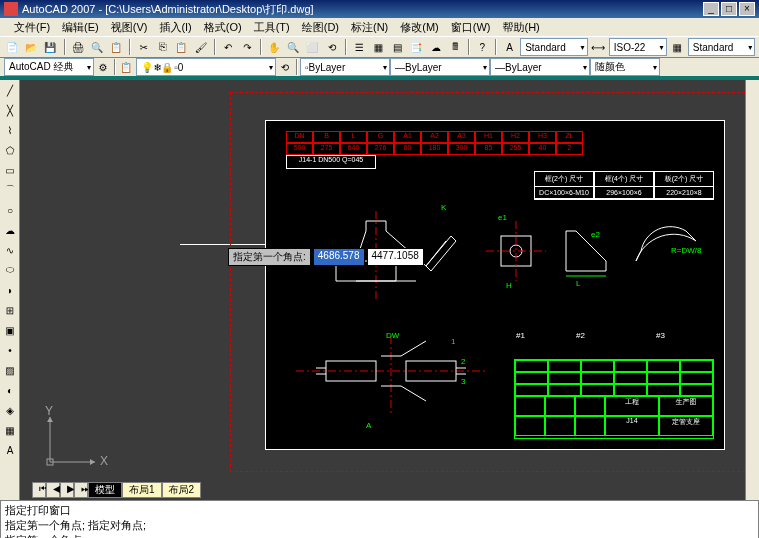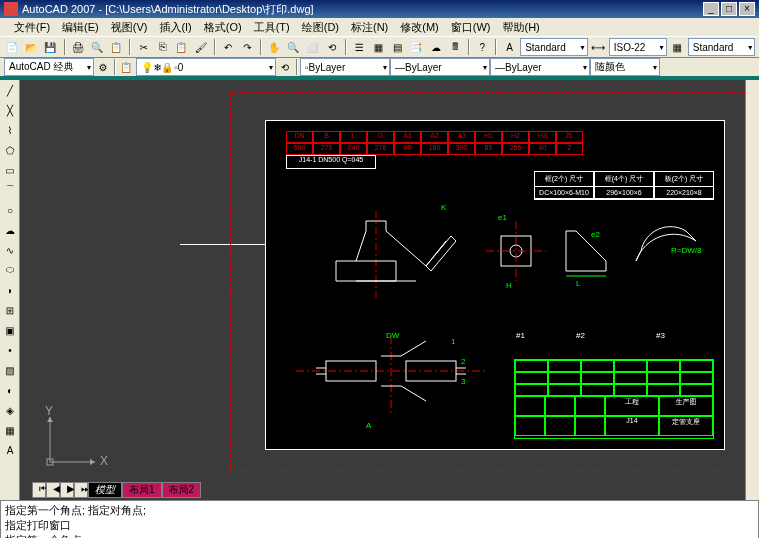--- a/index.html
+++ b/index.html
@@ -26,22 +26,22 @@
 .toolpalette .tbtn { width: 18px; height: 18px; margin: 1px; }
 
 .canvas { flex: 1; background: #3b3b3b; position: relative; overflow: hidden; }
 .sheet-border { position: absolute; left: 210px; top: 12px; width: 520px; height: 380px; border: 1px dashed #d00; }
 .drawing { position: absolute; left: 245px; top: 40px; width: 460px; height: 330px; border: 1px solid #fff; background: #000; }
 
 .ucs { position: absolute; left: 20px; bottom: 20px; color: #a0a0a0; font-size: 12px; }
 .ucs svg { overflow: visible; }
 
 .model-tabs { position: absolute; left: 12px; bottom: 2px; display: flex; gap: 0; font-size: 10px; }
-.model-tabs span { background: #be185d; border: 1px solid #808080; padding: 0 6px; }
-.model-tabs span.active { background: #000; color: #fff; font-style: italic; }
+.model-tabs span { background: #fef9c3; border: 1px solid #808080; padding: 0 6px; }
+.model-tabs span.active { background: #000; color: #fff; }
 .tab-arrows { display: flex; }
 .tab-arrows span { width: 14px; text-align: center; background: #ece9d8; border: 1px solid #808080; }
 
 .dyninput { position: absolute; left: 208px; top: 168px; display: flex; font-size: 10px; }
 .dyninput .lbl { background: #c0c0c0; color: #000; padding: 1px 4px; border: 1px solid #000; }
 .dyninput .coord { background: #316ac5; color: #fff; padding: 1px 4px; border: 1px solid #000; margin-left: 2px; }
 
 .crosshair-line { position: absolute; background: #fff; }
 .crosshair-h { left: 160px; top: 164px; width: 100px; height: 1px; }
 
@@ -318,20 +318,25 @@
         <div class="titleblock-row" style="height:20px">
           <div class="titleblock-cell" style="flex:0 0 30px"></div>
           <div class="titleblock-cell" style="flex:0 0 30px"></div>
           <div class="titleblock-cell" style="flex:0 0 30px"></div>
           <div class="titleblock-cell">J14</div>
           <div class="titleblock-cell">定管支座</div>
         </div>
       </div>
     </div>
 
+    <div class="dyninput">
+      <div class="lbl">指定第一个角点:</div>
+      <div class="coord">4686.578</div>
+      <div class="coord" style="background:#fff;color:#000">4477.1058</div>
+    </div>
 
     <div class="ucs">
       <svg width="70" height="70">
         <line x1="10" y1="55" x2="55" y2="55" stroke="#a0a0a0" stroke-width="1"></line>
         <polygon points="55,55 50,52 50,58" fill="#a0a0a0"></polygon>
         <line x1="10" y1="55" x2="10" y2="10" stroke="#a0a0a0" stroke-width="1"></line>
         <polygon points="10,10 7,15 13,15" fill="#a0a0a0"></polygon>
         <rect x="7" y="52" width="6" height="6" fill="none" stroke="#a0a0a0"></rect>
         <text x="60" y="58" fill="#a0a0a0" font-size="12">X</text>
         <text x="5" y="8" fill="#a0a0a0" font-size="12">Y</text>
@@ -348,16 +353,16 @@
       <span class="active">模型</span>
       <span>布局1</span>
       <span>布局2</span>
     </div>
 
     <div class="scrollbar-v"></div>
   </div>
 </div>
 
 <div class="cmdarea">
+  <div>指定打印窗口</div>
   <div>指定第一个角点; 指定对角点;</div>
-  <div>指定打印窗口</div>
   <div>指定第一个角点;</div>
 </div>
 
 </body></html>

